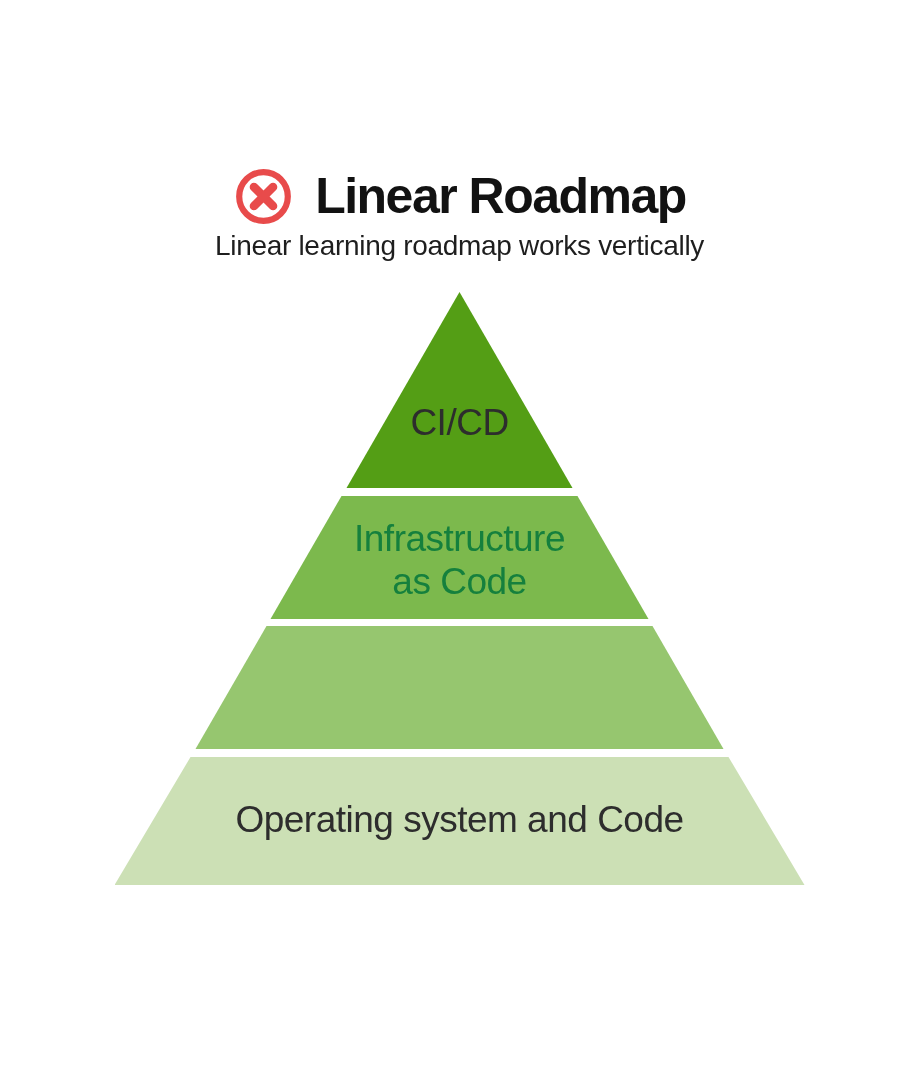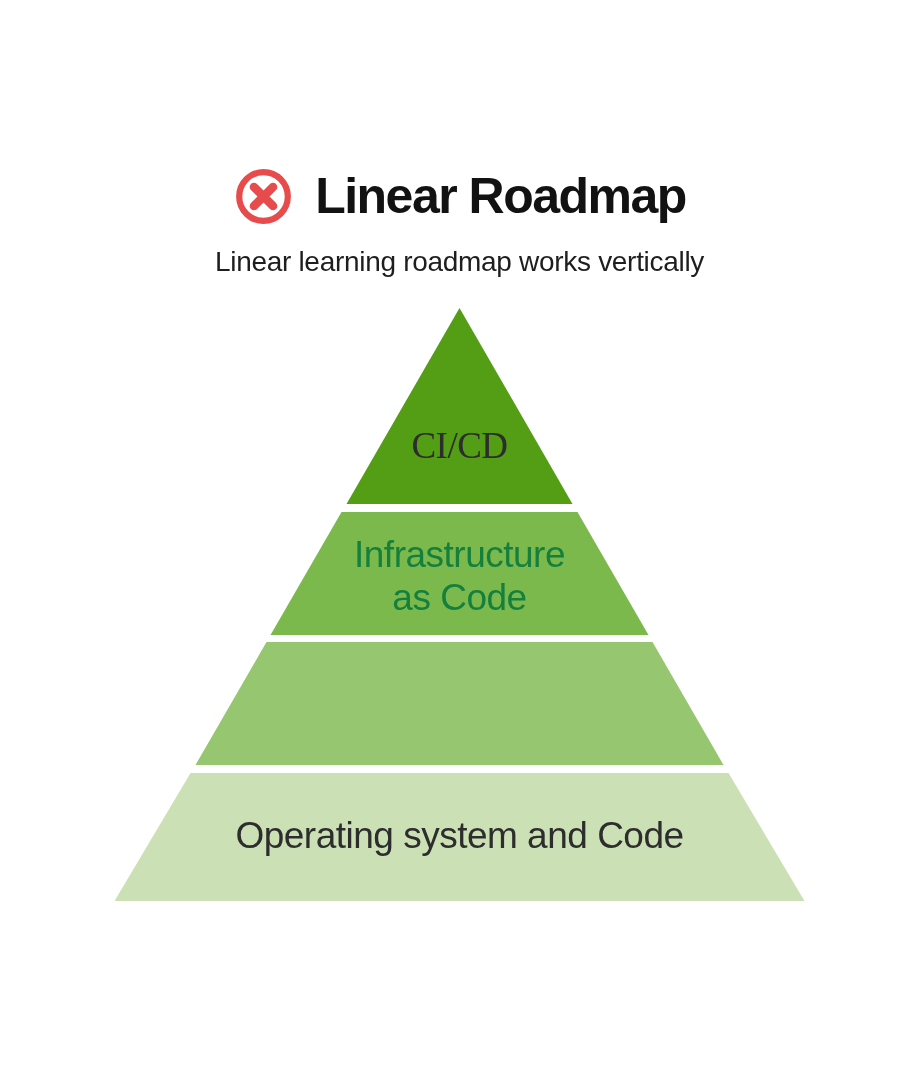--- a/index.html
+++ b/index.html
@@ -17,21 +17,21 @@
     display: flex; align-items: center; justify-content: center;
     gap: 21px; height: 64px;
   }
   .icon-wrap { display: inline-flex; align-items: center; }
   .icon-wrap svg { display: block; }
   .page-title {
     font-size: 50px; font-weight: 600; letter-spacing: -1.5px;
     line-height: 64px;
   }
   .subtitle {
-    margin-top: 16px;
+    margin-top: 0;
     font-size: 28px; font-weight: 400; letter-spacing: -0.3px;
     line-height: 36px;
   }
 
   
   .pyramid {
     position: relative;
     width: 690px; height: 593px;
     margin: 28px auto 0;
   }
@@ -44,21 +44,21 @@
   .level-3 { clip-path: polygon(152px 334px, 538px 334px, 609px 457px, 81px 457px); }
   .level-4 { clip-path: polygon(76px 465px, 614px 465px, 690px 593px, 0px 593px); }
 
   .level-label {
     position: absolute; left: 0; width: 100%;
     text-align: center;
     font-size: 37px; font-weight: 500; letter-spacing: -0.5px;
     line-height: 46px;
     white-space: pre-line;
   }
-  .label-1 { top: 115px; font-family: Liberation Serif, serif; }
+  .label-1 { top: 108px; }
   .label-2 { top: 225px; line-height: 43px; }
   .label-3 { top: 377px; }
   .label-4 { top: 505px; }
 </style>
 </head>
 <body>
 
 <div class="page">
 
   <div class="header">

